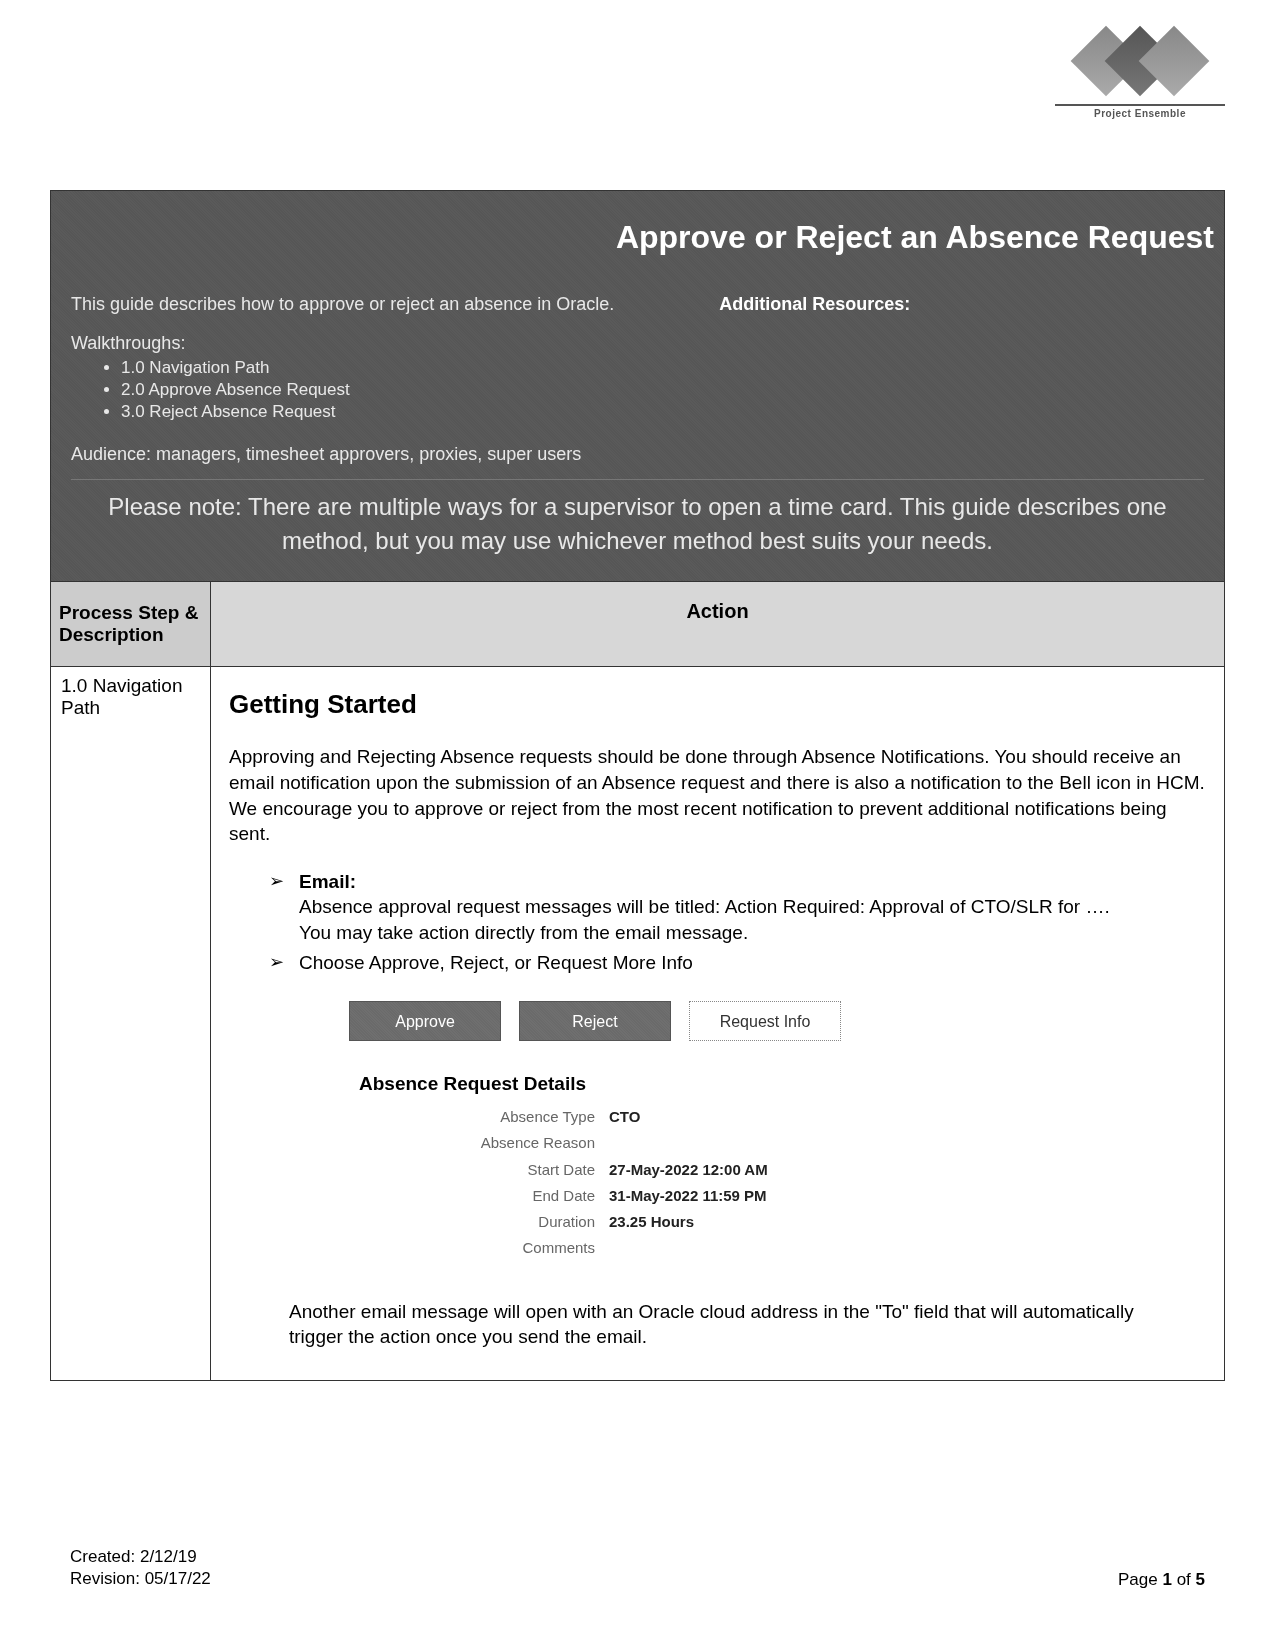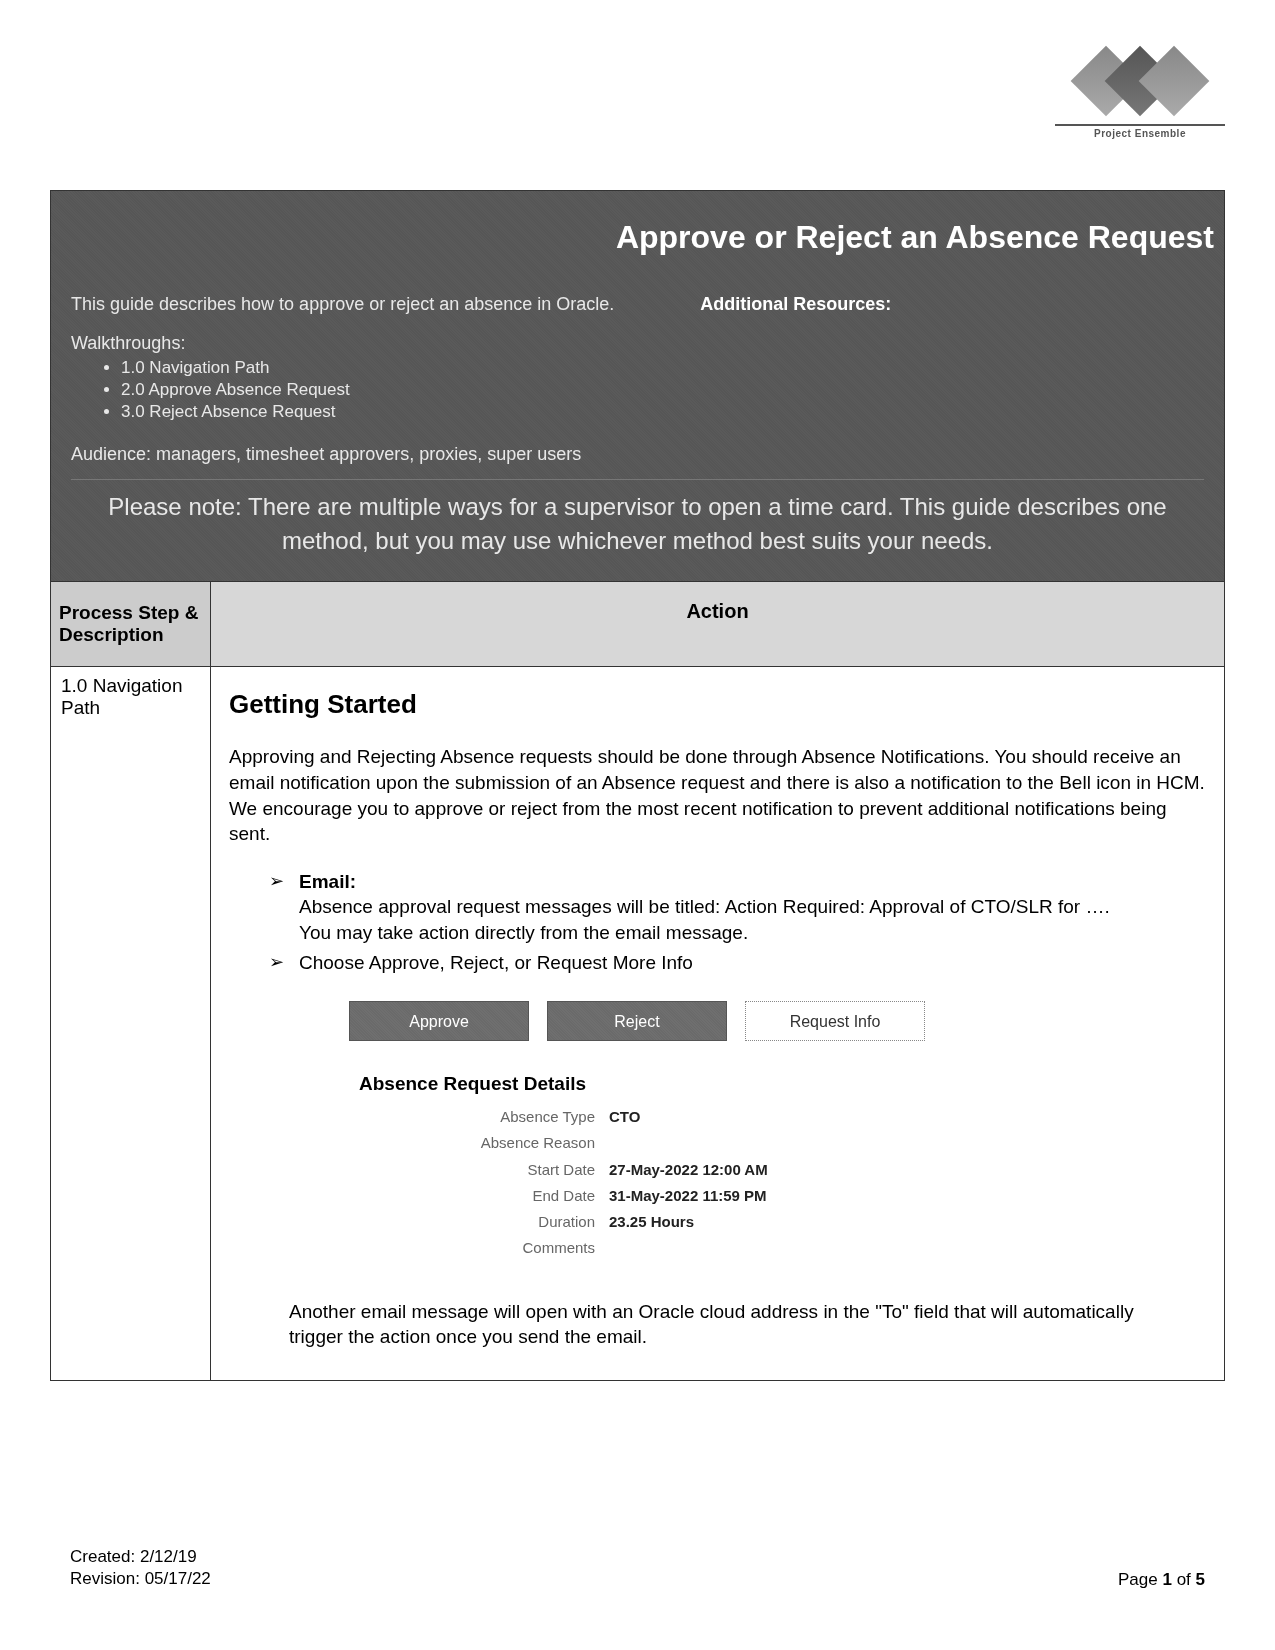--- a/index.html
+++ b/index.html
@@ -6,21 +6,21 @@
   body {
     width: 1275px;
     height: 1650px;
     background: #fff;
     font-family: Arial, Helvetica, sans-serif;
     position: relative;
     padding: 50px 50px 0 50px;
   }
   .logo-area {
     position: absolute;
-    top: 56px;
+    top: 36px;
     right: 50px;
     width: 170px;
     text-align: center;
   }
   .logo-diamonds {
     display: flex;
     justify-content: center;
     gap: -10px;
   }
   .diamond {
@@ -61,21 +61,21 @@
     color: #e8e8e8;
     padding: 10px 20px 18px 20px;
     font-size: 18px;
   }
   .intro-cols {
     display: flex;
     gap: 40px;
   }
   .intro-left { flex: 0 0 52%; }
   .intro-right { flex: 1; }
-  .intro-right-title { font-weight: bold; color:#fff; }
+  .intro-right-title { font-weight: bold; color:#fff;margin-left:19px; }
   .walk-title { margin-top: 18px; }
   .walk-list { margin: 4px 0 0 50px; }
   .walk-list li { margin: 2px 0; font-size: 17px; list-style: disc; }
   .audience { margin-top: 22px; }
   .note-bar {
     text-align: center;
     font-size: 24px;
     padding: 10px 30px 6px 30px;
     border-top: 1px solid #777;
     margin-top: 14px;
@@ -134,21 +134,21 @@
     font-size: 18px;
   }
   .arrow-list .sub { margin-left: 0; }
   .email-label { font-weight: bold; }
   .button-row {
     display: flex;
     gap: 18px;
     margin: 26px 0 30px 120px;
   }
   .btn {
-    width: 180px;
+    width: 152px;
     height: 40px;
     display: flex;
     align-items: center;
     justify-content: center;
     font-size: 16px;
   }
   .btn-approve, .btn-reject {
     background: #6a6a6a;
     background-image: repeating-linear-gradient(45deg,#6a6a6a,#6a6a6a 1px,#6f6f6f 1px,#6f6f6f 2px);
     color: #fff;

